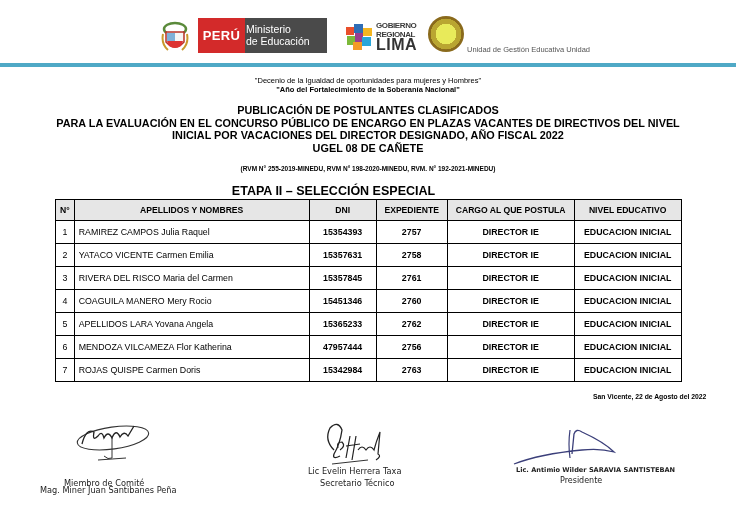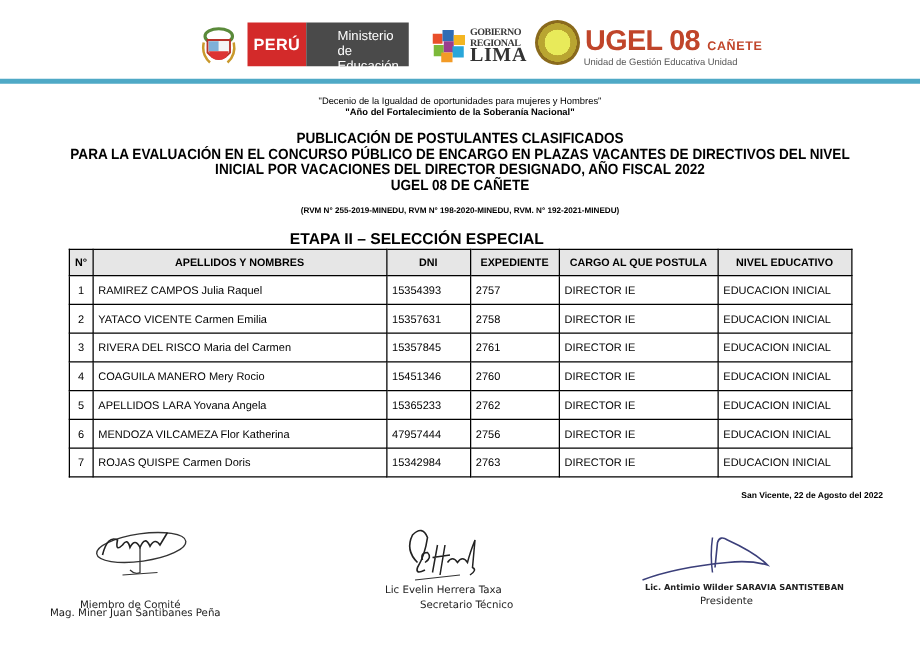--- a/index.html
+++ b/index.html
@@ -5,24 +5,24 @@
   * { box-sizing: border-box; margin: 0; padding: 0; }
   html, body { width: 736px; height: 521px; background: #ffffff; overflow: hidden; }
   body { position: relative; font-family: "Liberation Sans", sans-serif; color: #000; }
 
   
   .logos { position: absolute; top: 12px; left: 0; width: 736px; height: 46px; }
   .escudo { position: absolute; left: 160px; top: 8px; width: 30px; height: 34px; }
   .peru-box { position: absolute; left: 198px; top: 6px; width: 47px; height: 35px; background: #d32a2a;
     color: #fff; font-weight: bold; font-size: 13px; display: flex; align-items: center; justify-content: center; letter-spacing: 0.3px; }
   .minedu-box { position: absolute; left: 245px; top: 6px; width: 82px; height: 35px; background: #4a4a4a;
-    color: #fff; font-size: 10.5px; line-height: 12px; padding: 5px 0 0 25px; }
+    color: #fff; font-size: 10.5px; line-height: 12px; padding: 5px 0 0 1px; }
   .gore-icon { position: absolute; left: 346px; top: 12px; width: 26px; height: 26px; }
   .gore-text { position: absolute; left: 376px; top: 10px; width: 40px; font-size: 8px; line-height: 8.5px; font-weight: bold;
-    color: #3a3a3a; letter-spacing: -0.4px; font-family: Liberation Serif, serif; }
+    color: #3a3a3a; letter-spacing: -0.4px; }
   .gore-text .big { font-size: 16px; line-height: 12px; color: #333; letter-spacing: 0.5px; }
   .ugel-seal { position: absolute; left: 428px; top: 4px; width: 36px; height: 36px; border-radius: 50%;
     background: radial-gradient(circle at 50% 50%, #e8ea5a 0 40%, #b9a531 41% 60%, #8a6a1c 61% 100%); }
   .ugel-title { position: absolute; left: 468px; top: 8px; font-size: 23px; font-weight: bold; color: #c0452a; letter-spacing: -0.5px; line-height: 24px; }
   .ugel-title .small { font-size: 10px; letter-spacing: 0.5px; }
   .ugel-sub { position: absolute; left: 467px; top: 33px; font-size: 7.5px; color: #555; }
   .blue-line { position: absolute; left: 0; top: 63px; width: 736px; height: 4px; background: #4fa9c6; }
 
   
   .slogan1 { position: absolute; top: 76px; left: 0; width: 736px; text-align: center; font-size: 7.5px; }
@@ -34,21 +34,21 @@
   .titles div { white-space: nowrap; transform: scaleX(0.92); transform-origin: center; }
   .rvm { position: absolute; top: 165px; left: 0; width: 736px; text-align: center; font-size: 6.5px; font-weight: bold; }
   .etapa { position: absolute; top: 184px; left: 0; width: 663px; text-align: center; font-size: 12.5px; font-weight: bold; padding-left: 4px; }
 
   
   table.list { position: absolute; left: 55px; top: 199px; border-collapse: collapse; font-size: 8.8px; }
   table.list th, table.list td { border: 1.3px solid #000; height: 23px; padding: 0 4px; white-space: nowrap; }
   table.list th { background: #e6e6e6; font-weight: bold; text-align: center; font-size: 8.6px; height: 21px; }
   table.list td.num { text-align: center; width: 15px; padding: 0; }
   table.list td.name { text-align: left; width: 235px; margin-top: 19px; }
-  table.list td.c { text-align: left; }
+  table.list td.c { text-align: center; font-weight: bold; }
   col.c-num { width: 15px; } col.c-name { width: 235px; } col.c-dni { width: 67px; }
   col.c-exp { width: 71px; } col.c-cargo { width: 127px; } col.c-nivel { width: 107px; }
 
   .place-date { position: absolute; top: 393px; left: 593px; font-size: 6.8px; font-weight: bold; }
 
   
   .sig { position: absolute; }
   .sig svg { position: absolute; }
   .sig-name, .sig-role { position: absolute; font-family: "DejaVu Sans", sans-serif; font-size: 8.2px; white-space: nowrap; color: #222; }
 </style>
@@ -82,24 +82,20 @@
     <rect x="16" y="13" width="9" height="9" fill="#29a6d9"></rect>
     <rect x="7" y="18" width="9" height="8" fill="#f39b26"></rect>
   </svg>
   <div class="gore-text">
     <div>GOBIERNO</div>
     <div>REGIONAL</div>
     <div class="big">LIMA</div>
   </div>
 
   <div class="ugel-seal"></div>
-  <div class="ugel-title">
-    <span>UGEL 08</span>
-    <span class="small">CAÑETE</span>
-  </div>
   <div class="ugel-sub">Unidad de Gestión Educativa Unidad</div>
 </div>
 <div class="blue-line"></div>
 
 <div class="slogan1">"Decenio de la Igualdad de oportunidades para mujeres y Hombres"</div>
 <div class="slogan2">"Año del Fortalecimiento de la Soberanía Nacional"</div>
 
 <div class="titles">
   <div>PUBLICACIÓN DE POSTULANTES CLASIFICADOS</div>
   <div>PARA LA EVALUACIÓN EN EL CONCURSO PÚBLICO DE ENCARGO EN PLAZAS VACANTES DE DIRECTIVOS DEL NIVEL</div>
@@ -203,21 +199,21 @@
 
 <div class="sig" style="left:280px; top:420px; width:200px; height:80px;">
   <svg width="70" height="48" viewBox="0 0 70 48" style="left:40px; top:0px;">
     <path d="M14 30 Q4 20 10 8 Q18 0 22 10 Q20 24 14 34 Q12 40 20 36" fill="none" stroke="#222" stroke-width="1.3"></path>
     <path d="M18 28 Q16 22 22 22 Q26 26 20 30" fill="none" stroke="#222" stroke-width="1.2"></path>
     <path d="M26 38 L30 16 M26 26 L40 24 M36 16 L32 40" fill="none" stroke="#222" stroke-width="1.2"></path>
     <path d="M38 30 Q42 24 46 30 Q50 24 54 30 Q56 22 60 12 L58 34 Q62 36 56 40" fill="none" stroke="#222" stroke-width="1.2"></path>
     <path d="M12 44 L48 40" fill="none" stroke="#333" stroke-width="1"></path>
   </svg>
   <div class="sig-name" style="left:28px; top:46px;">Lic Evelin  Herrera Taxa</div>
-  <div class="sig-role" style="left:56px; top:58px;">Secretario Técnico</div>
+  <div class="sig-role" style="left:40px; top:58px;">Secretario Técnico</div>
 </div>
 
 <div class="sig" style="left:500px; top:420px; width:230px; height:80px;">
   <svg width="120" height="40" viewBox="0 0 120 40" style="left:10px; top:6px;">
     <path d="M4 38 Q30 28 72 24 Q90 22 104 26 Q94 16 72 6 Q66 2 64 8 L62 28" fill="none" stroke="#3b3f7a" stroke-width="1.3"></path>
     <path d="M60 4 Q58 18 60 32" fill="none" stroke="#3b3f7a" stroke-width="1.2"></path>
   </svg>
   <div class="sig-name" style="left:16px; top:46px; font-size:6.6px; font-weight:bold;">
     <span>Lic. Antimio Wilder </span><span>SARAVIA SANTISTEBAN</span>
   </div>

